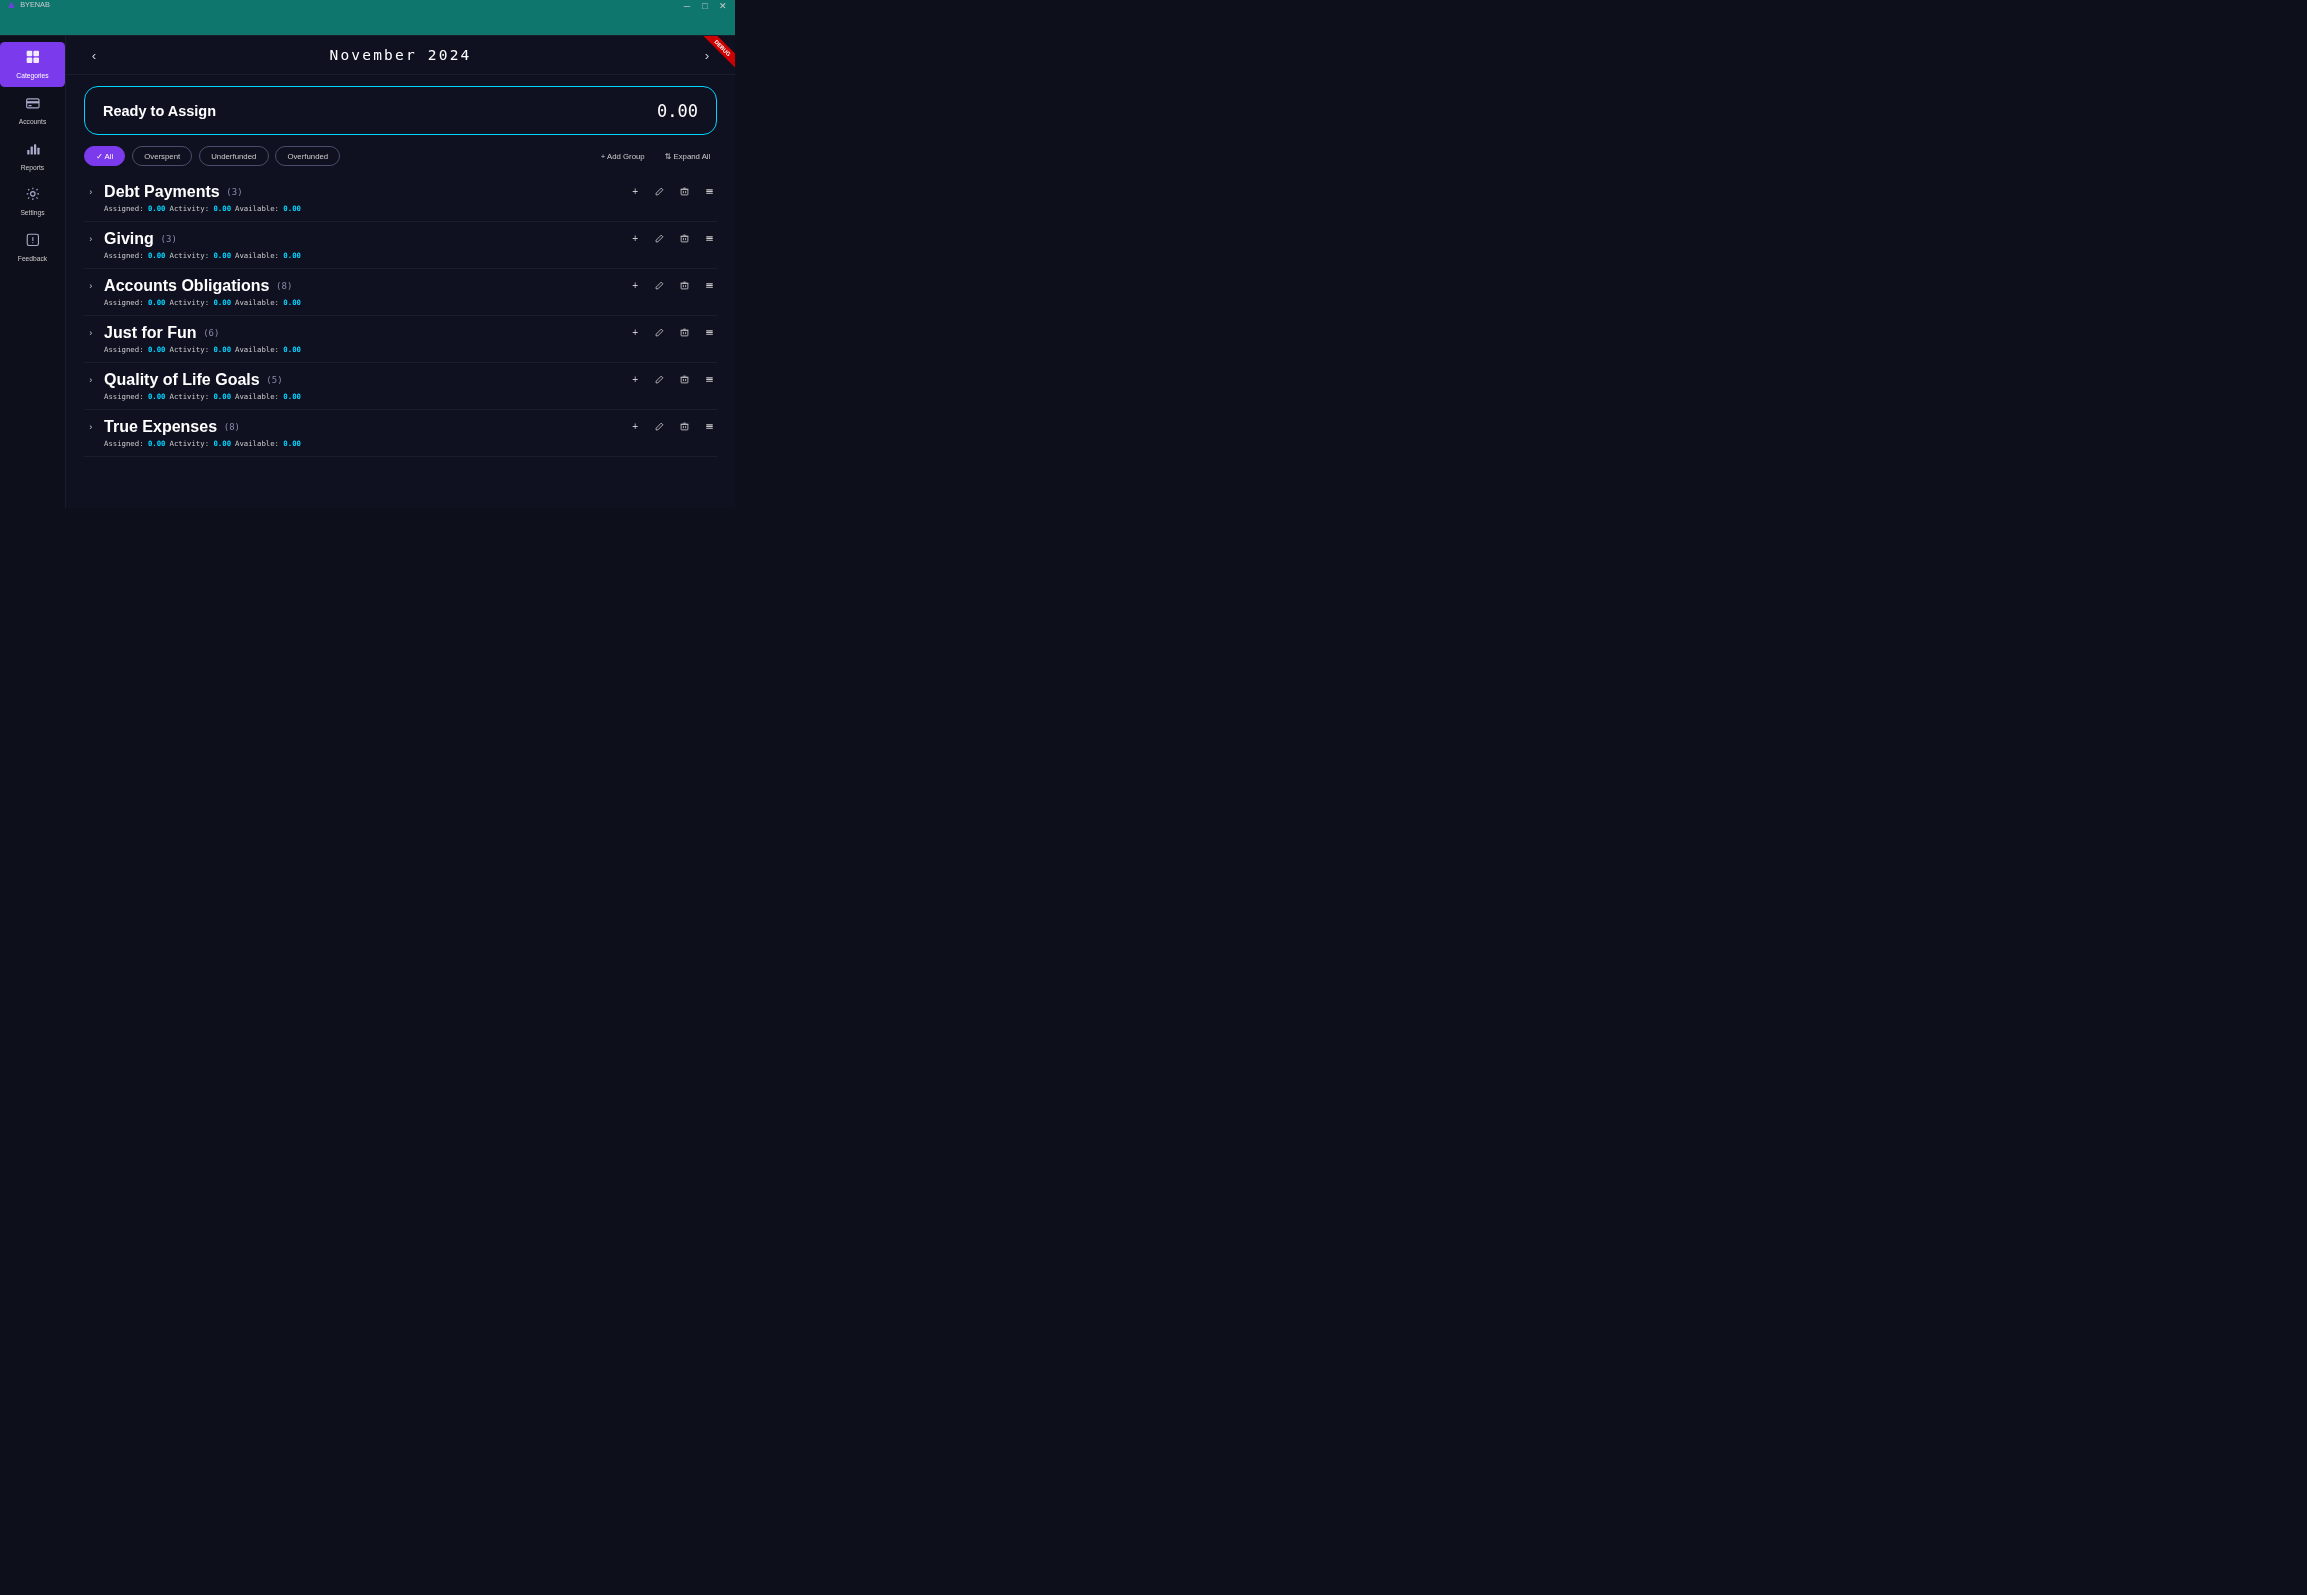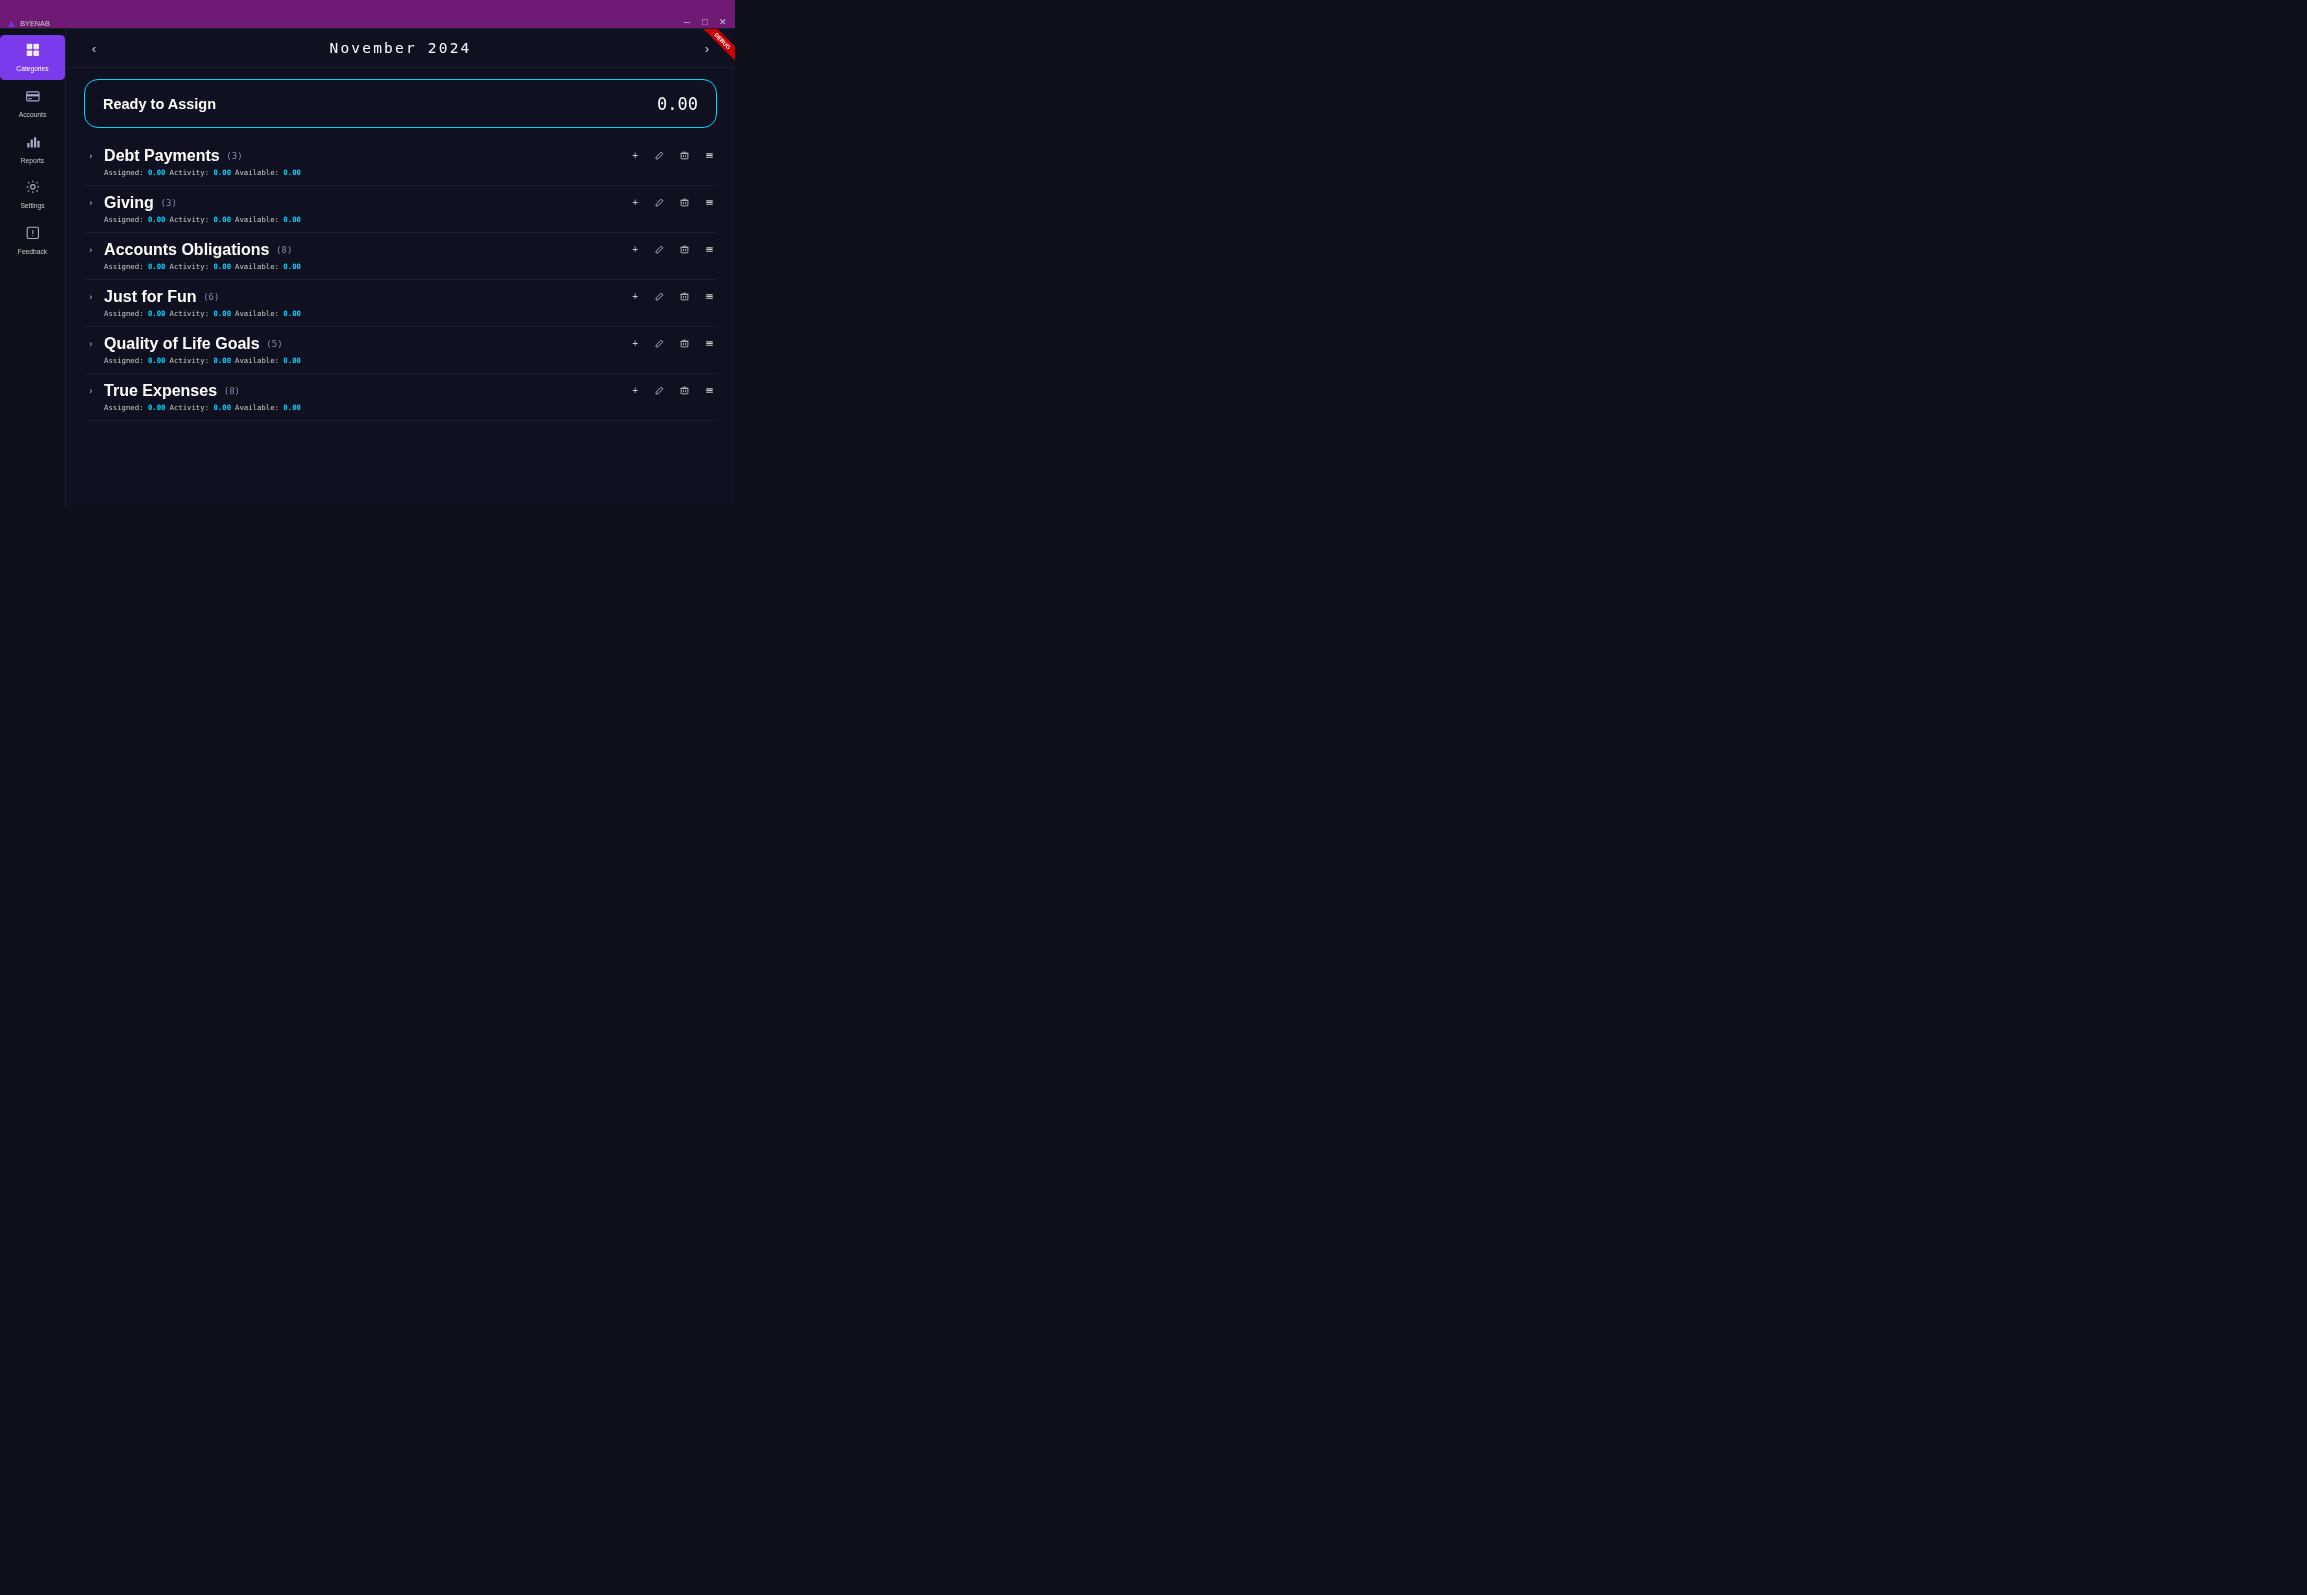--- a/index.html
+++ b/index.html
@@ -8,24 +8,24 @@
       font-family: 'Courier New', monospace;
       color: #ffffff;
       width: 735px;
       height: 508px;
       overflow: hidden;
       position: relative;
     }
 
     
     .titlebar {
-      background: #701a75;
-      height: 29px;
-      display: flex;
-      align-items: flex-end;
+      background: #0f766e;
+      height: 36px;
+      display: flex;
+      align-items: flex-start;
       padding: 0 6.7px;
       border-bottom: 0.6px solid #1a1d2e;
       position: relative;
     }
     .titlebar-logo {
       width: 9px;
       height: 9px;
       margin-right: 4.5px;
     }
     .titlebar-title {
@@ -396,20 +396,29 @@
       <button class="month-nav-btn">‹</button>
       <span class="month-label">November  2024</span>
       <button class="month-nav-btn">›</button>
     </div>
 
     <div class="ready-to-assign">
       <span class="rta-label">Ready to Assign</span>
       <span class="rta-value">0.00</span>
     </div>
 
+    <div class="filter-bar">
+      <button class="filter-btn active">✓  All</button>
+      <button class="filter-btn">Overspent</button>
+      <button class="filter-btn">Underfunded</button>
+      <button class="filter-btn">Overfunded</button>
+      <div class="filter-spacer"></div>
+      <button class="action-btn">+ Add Group</button>
+      <button class="action-btn">⇅ Expand All</button>
+    </div>
 
     <div class="categories-list" id="categories-list">
     <div class="category-group">
     <div class="category-group-header">
       <div class="category-group-left">
         <button class="chevron-btn">›</button>
         <span class="group-name">Debt Payments</span>
         <span class="group-count">(3)</span>
       </div>
       <div class="category-group-actions">

